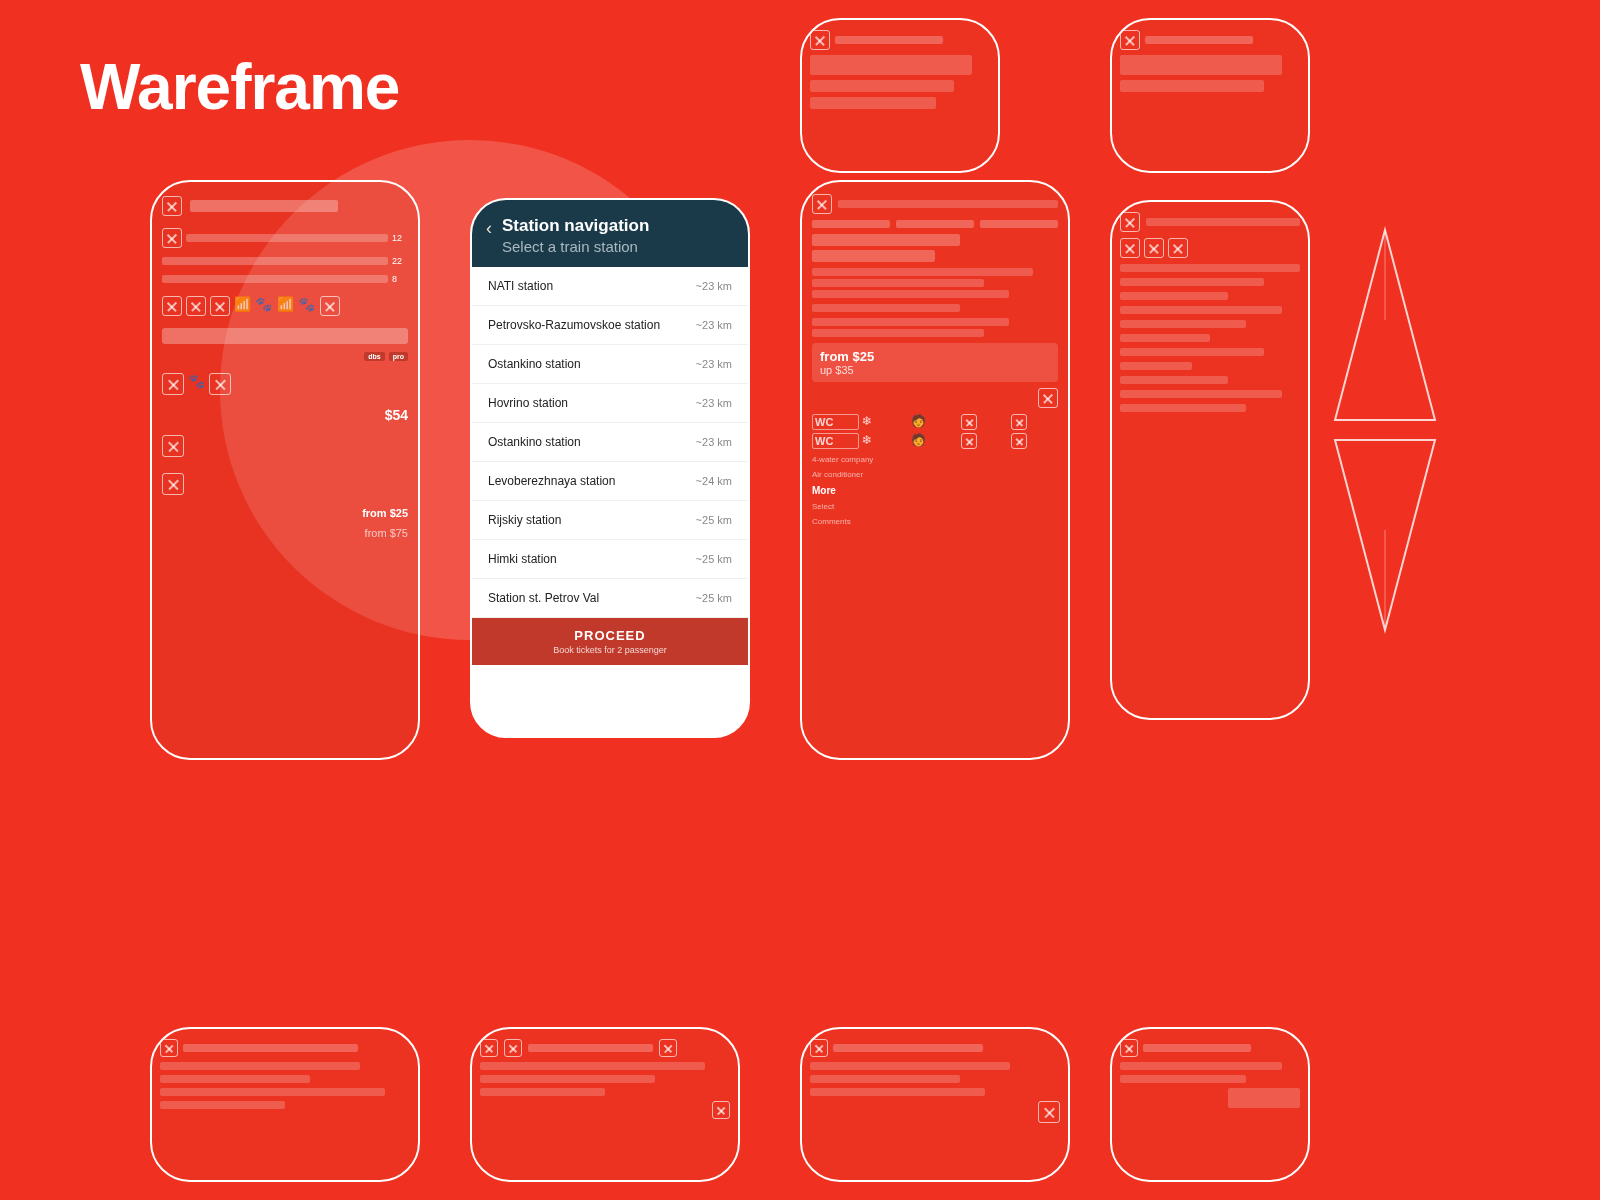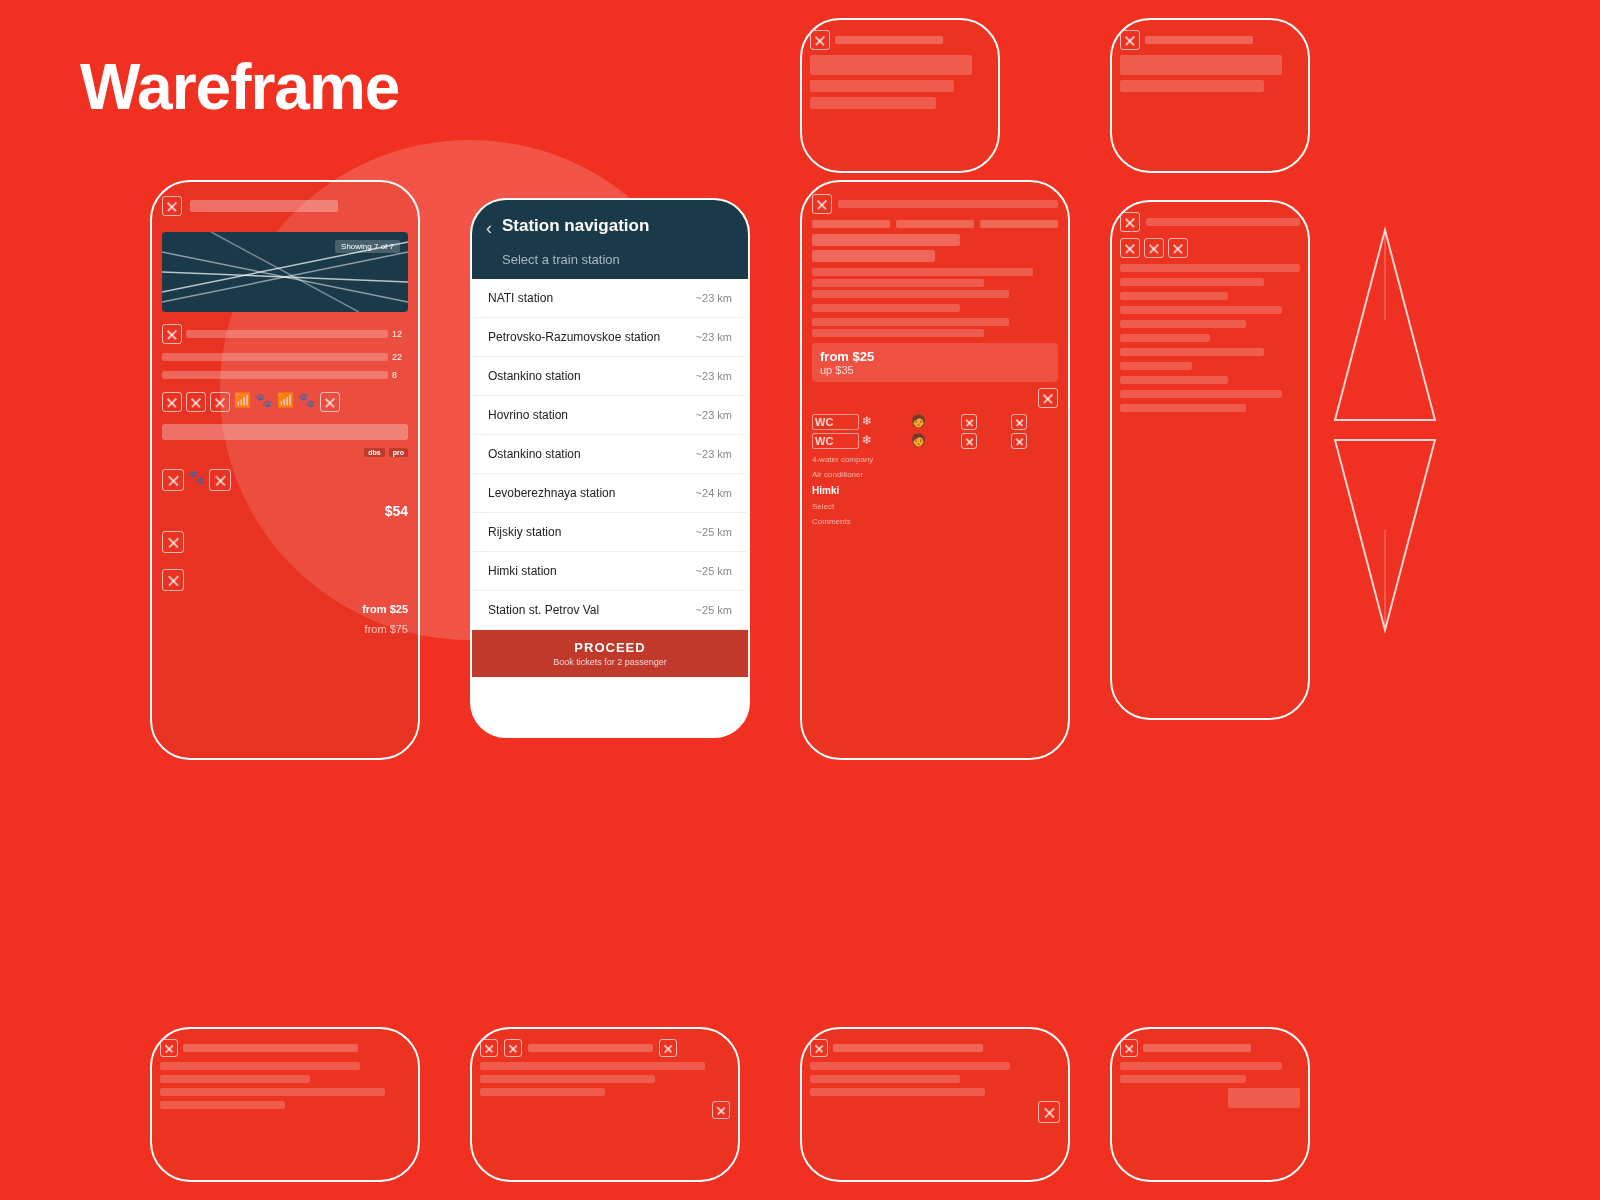--- a/index.html
+++ b/index.html
@@ -59,22 +59,22 @@
     }
 
     .header-text-block {}
     .header-title {
       color: white;
       font-size: 17px;
       font-weight: 700;
     }
     .header-subtitle {
       color: #aab8c0;
-      font-size: 13px;
-      margin-top: 16px;
+      font-size: 15px;
+      margin-top: 2px;
     }
 
     .station-list {
       background: white;
       flex: 1;
       overflow: hidden;
     }
 
     .station-item {
       display: flex;
@@ -500,31 +500,20 @@
 </div>
 
 <div class="phone phone-left">
   <div class="phone-left-inner">
 
     <div class="left-phone-header">
       <div class="icon-sq cross"></div>
       <div class="wf-bar w60 h12"></div>
     </div>
 
-    <div class="left-phone-diagram">
-      
-      <svg width="100%" height="100%" viewBox="0 0 250 80" preserveAspectRatio="none">
-        <line x1="0" y1="60" x2="250" y2="10" stroke="white" stroke-width="1.5" opacity="0.7"></line>
-        <line x1="0" y1="40" x2="250" y2="50" stroke="white" stroke-width="1.5" opacity="0.7"></line>
-        <line x1="0" y1="70" x2="250" y2="20" stroke="white" stroke-width="1.5" opacity="0.5"></line>
-        <line x1="0" y1="20" x2="250" y2="70" stroke="white" stroke-width="1.5" opacity="0.5"></line>
-        <line x1="50" y1="0" x2="200" y2="80" stroke="white" stroke-width="1.5" opacity="0.4"></line>
-      </svg>
-      <div class="showing-badge">Showing 7 of 7</div>
-    </div>
 
     <div class="left-row">
       <div class="icon-sq cross"></div>
       <div class="left-row-text"></div>
       <span class="left-row-num">12</span>
     </div>
     <div class="left-row">
       <div class="left-row-text"></div>
       <span class="left-row-num">22</span>
     </div>
@@ -627,21 +616,21 @@
       <span style="color:rgba(255,255,255,0.8);font-size:11px;font-weight:700;border:1px solid rgba(255,255,255,0.5);padding:1px 2px;border-radius:2px;">WC</span>
       <span style="color:rgba(255,255,255,0.8);font-size:12px;">❄</span>
       <span style="color:rgba(255,255,255,0.8);font-size:12px;">🧑</span>
       <div class="icon-sq cross" style="width:16px;height:16px;"></div>
       <div class="icon-sq cross" style="width:16px;height:16px;"></div>
     </div>
 
     <div style="color:rgba(255,255,255,0.6);font-size:8px;">4-water company</div>
     <div style="color:rgba(255,255,255,0.6);font-size:8px;">Air conditioner</div>
 
-    <div style="color:white;font-size:10px;font-weight:700;">Himki</div>
+    <div style="color:white;font-size:10px;font-weight:700;">More</div>
     <div style="color:rgba(255,255,255,0.6);font-size:8px;">Select</div>
     <div style="color:rgba(255,255,255,0.6);font-size:8px;">Comments</div>
   </div>
 </div>
 
 <div class="phone phone-far-right">
   <div class="far-right-inner">
     <div class="right-header-row">
       <div class="icon-sq cross"></div>
       <div class="right-label-block"></div>

